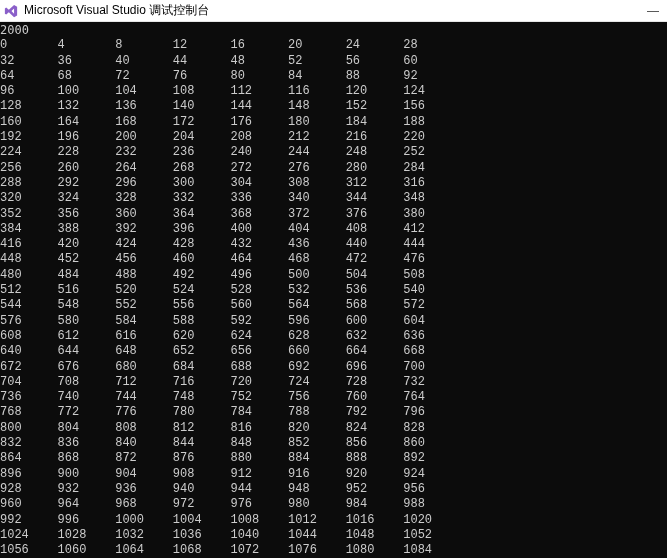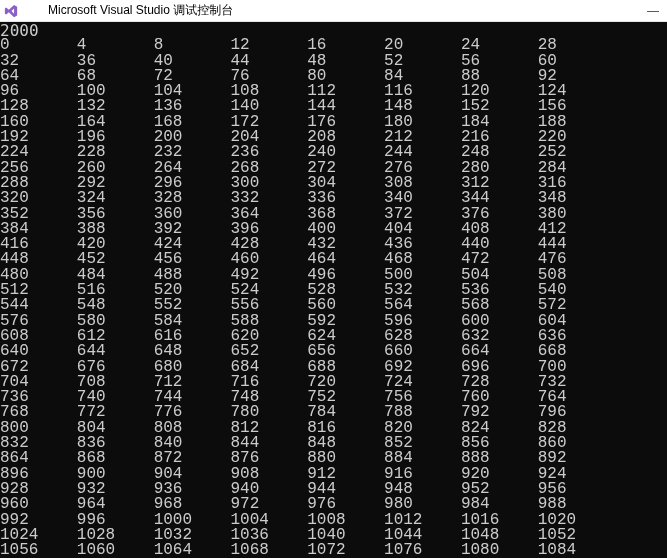--- a/index.html
+++ b/index.html
@@ -23,21 +23,20 @@
     height: 22px;
     background: #ffffff;
     border-bottom: 1px solid #e5e5e5;
     display: flex;
     align-items: center;
     padding: 0 4px;
     box-sizing: border-box;
     font-size: 12px;
     color: #000;
     font-family: "Microsoft YaHei", "Segoe UI", sans-serif;
-    gap: 24px;
   }
   .titlebar .vs-icon {
     width: 14px;
     height: 14px;
     margin-right: 6px;
     display: inline-flex;
     align-items: center;
     justify-content: center;
   }
   .titlebar .title-text {
@@ -55,21 +54,21 @@
     align-items: center;
     justify-content: center;
     font-size: 12px;
     color: #444;
   }
   .console {
     flex: 1;
     background: #0c0c0c;
     color: #cccccc;
     font-family: "NSimSun","Consolas", monospace;
-    font-size: 16px;
+    font-size: 12px;
     line-height: 15.3px;
     padding: 1px 0 0 0;
     box-sizing: border-box;
     overflow: hidden;
     white-space: pre;
   }
   .console .firstnum {
     display: block;
   }
   .console .row {

